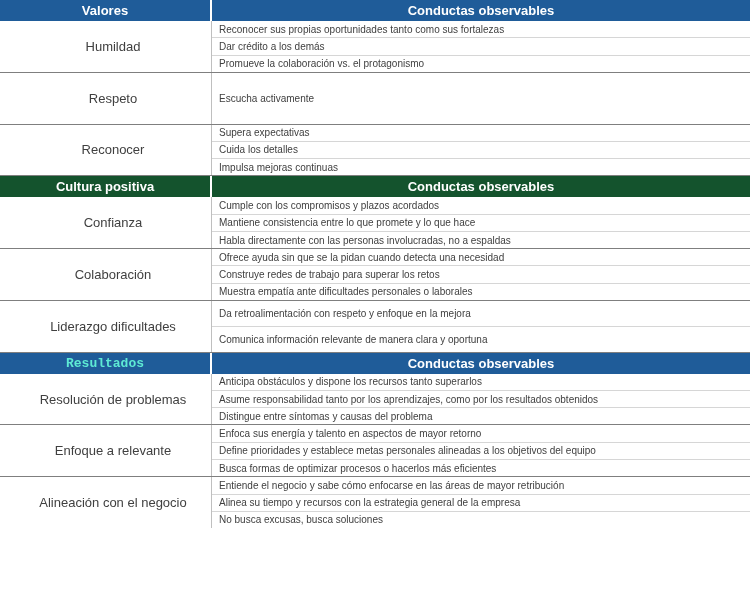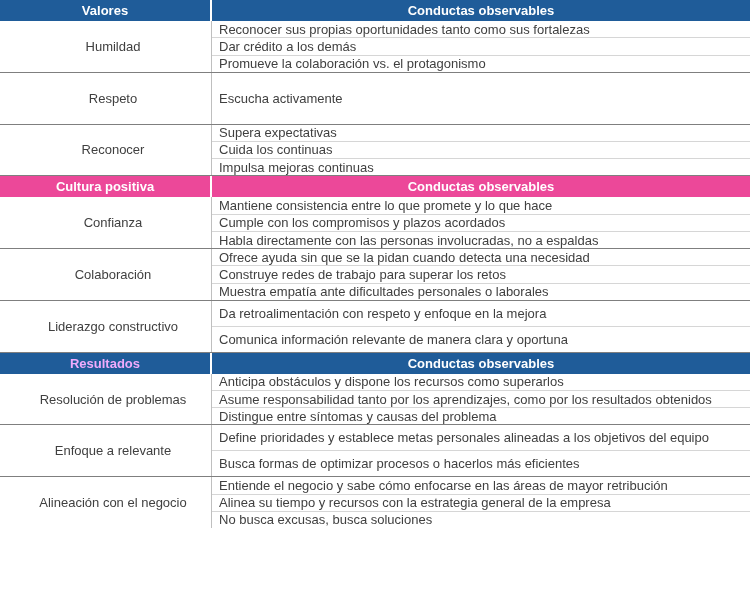--- a/index.html
+++ b/index.html
@@ -65,21 +65,21 @@
     flex: 1;
     display: flex;
     flex-direction: column;
     min-width: 0;
   }
   .behavior {
     flex: 1;
     display: flex;
     align-items: center;
     padding-left: 7px;
-    font-size: 13px;
+    font-size: 10px;
     color: #404040;
     box-sizing: border-box;
     white-space: nowrap;
     overflow: hidden;
   }
   .behavior + .behavior {
     border-top: 1px solid #d6d6d6;
   }
 </style>
 </head>
@@ -101,66 +101,67 @@
     <div class="group">
       <div class="value-cell">Respeto</div>
       <div class="behaviors">
         <div class="behavior">Escucha activamente</div>
       </div>
     </div>
     <div class="group">
       <div class="value-cell">Reconocer</div>
       <div class="behaviors">
         <div class="behavior">Supera expectativas</div>
-        <div class="behavior">Cuida los continuas</div>
+        <div class="behavior">Cuida los detalles</div>
         <div class="behavior">Impulsa mejoras continuas</div>
       </div>
     </div>
-    <div class="sec-header" style="background: #ec4899;">
+    <div class="sec-header" style="background: #14532d;">
       <div class="hcell hleft" style="color: rgb(255, 255, 255);">Cultura positiva</div>
       <div class="hcell hright" style="color: rgb(255, 255, 255);">Conductas observables</div>
     </div>
     <div class="group">
       <div class="value-cell">Confianza</div>
       <div class="behaviors">
+        <div class="behavior">Cumple con los compromisos y plazos acordados</div>
         <div class="behavior">Mantiene consistencia entre lo que promete y lo que hace</div>
-        <div class="behavior">Cumple con los compromisos y plazos acordados</div>
         <div class="behavior">Habla directamente con las personas involucradas, no a espaldas</div>
       </div>
     </div>
     <div class="group">
       <div class="value-cell">Colaboración</div>
       <div class="behaviors">
         <div class="behavior">Ofrece ayuda sin que se la pidan cuando detecta una necesidad</div>
         <div class="behavior">Construye redes de trabajo para superar los retos</div>
         <div class="behavior">Muestra empatía ante dificultades personales o laborales</div>
       </div>
     </div>
     <div class="group">
-      <div class="value-cell">Liderazgo constructivo</div>
+      <div class="value-cell">Liderazgo dificultades</div>
       <div class="behaviors">
         <div class="behavior">Da retroalimentación con respeto y enfoque en la mejora</div>
         <div class="behavior">Comunica información relevante de manera clara y oportuna</div>
       </div>
     </div>
     <div class="sec-header" style="background: rgb(31, 92, 153);">
-      <div class="hcell hleft" style="color: #f0abfc;">Resultados</div>
+      <div class="hcell hleft" style="color: #5eead4; font-family: Liberation Mono, monospace;">Resultados</div>
       <div class="hcell hright" style="color: rgb(255, 255, 255);">Conductas observables</div>
     </div>
     <div class="group">
       <div class="value-cell">Resolución de problemas</div>
       <div class="behaviors">
-        <div class="behavior">Anticipa obstáculos y dispone los recursos como superarlos</div>
+        <div class="behavior">Anticipa obstáculos y dispone los recursos tanto superarlos</div>
         <div class="behavior">Asume responsabilidad tanto por los aprendizajes, como por los resultados obtenidos</div>
         <div class="behavior">Distingue entre síntomas y causas del problema</div>
       </div>
     </div>
     <div class="group">
       <div class="value-cell">Enfoque a relevante</div>
       <div class="behaviors">
+        <div class="behavior">Enfoca sus energía y talento en aspectos de mayor retorno</div>
         <div class="behavior">Define prioridades y establece metas personales alineadas a los objetivos del equipo</div>
         <div class="behavior">Busca formas de optimizar procesos o hacerlos más eficientes</div>
       </div>
     </div>
     <div class="group">
       <div class="value-cell">Alineación con el negocio</div>
       <div class="behaviors">
         <div class="behavior">Entiende el negocio y sabe cómo enfocarse en las áreas de mayor retribución</div>
         <div class="behavior">Alinea su tiempo y recursos con la estrategia general de la empresa</div>
         <div class="behavior">No busca excusas, busca soluciones</div>

